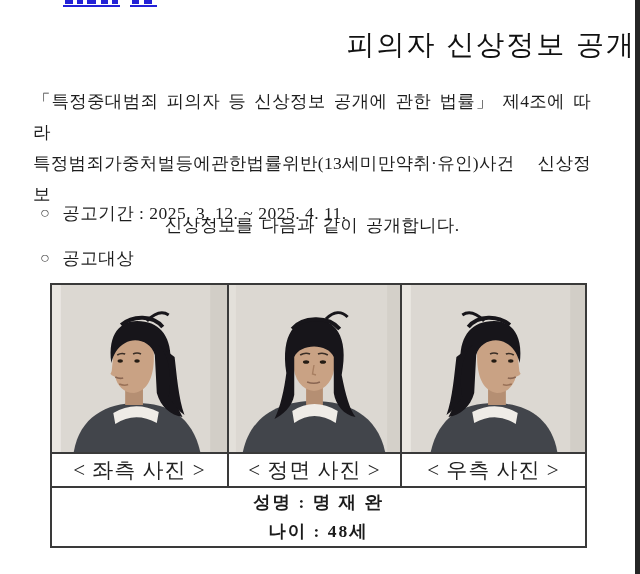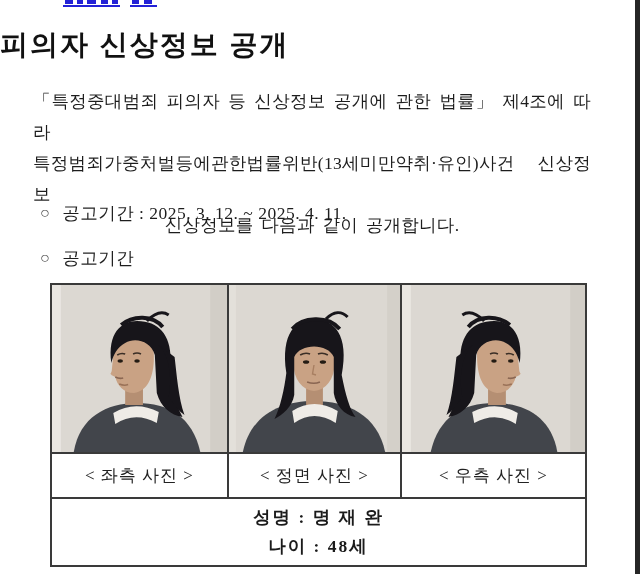--- a/index.html
+++ b/index.html
@@ -23,23 +23,23 @@
   .link-frag { position: absolute; top: 0; height: 7px; }
   .link-frag .underline {
     position: absolute; bottom: 0; left: 0; right: 0;
     height: 2px; background: #2321d6;
   }
   .link-frag .stub {
     position: absolute; top: 0; height: 4px; background: #2321d6;
   }
   .title {
     position: absolute; top: 26px; left: 0; width: 636px;
-    text-align: left;
+    text-align: right;
     font-family: "Liberation Sans", "DejaVu Sans", sans-serif;
-    font-weight: 700;
+    font-weight: 400;
     font-size: 28px;
     letter-spacing: 2px;
     color: #111;
   }
   .body-text {
     position: absolute; top: 86px; left: 33px; width: 558px;
     font-size: 17.5px;
     line-height: 31px;
     letter-spacing: 0.3px;
     word-spacing: 3px;
@@ -68,26 +68,26 @@
   }
   table.subject-table td {
     border: 2px solid #3a3a3a;
     padding: 0;
     text-align: center;
     vertical-align: middle;
   }
   td.photo-cell { height: 167px; background: #dcd8d2; }
   td.photo-cell svg { display: block; width: 100%; height: 167px; }
   td.caption-cell {
-    height: 45px;
-    font-size: 17px;
+    height: 34px;
+    font-size: 21px;
     letter-spacing: 1px;
     color: #222;
   }
-  td.info-cell { height: 68px; }
+  td.info-cell { height: 60px; }
   .info-line {
     font-size: 17.5px;
     font-weight: 700;
     letter-spacing: 2px;
     line-height: 29px;
     color: #1b1b1b;
   }
 </style>
 </head>
 <body>
@@ -114,21 +114,21 @@
     <div class="jline">「특정중대범죄 피의자 등 신상정보 공개에 관한 법률」 제4조에 따라</div>
     <div class="jline">특정범죄가중처벌등에관한법률위반(13세미만약취·유인)사건 신상정보</div>
     <div class="lline">신상정보를 다음과 같이 공개합니다.</div>
   </div>
 
   <div class="bullet-line period-line">
     <span class="circle">○</span><span>공고기간 : 2025. 3. 12. ~ 2025. 4. 11.</span>
   </div>
 
   <div class="bullet-line subject-line">
-    <span class="circle">○</span><span>공고기간</span>
+    <span class="circle">○</span><span>공고대상</span>
   </div>
 
   <table class="subject-table">
     <colgroup>
       <col style="width:177px">
         <col style="width:173px">
         <col style="width:185px">
     </colgroup>
     <tbody>
     <tr>

